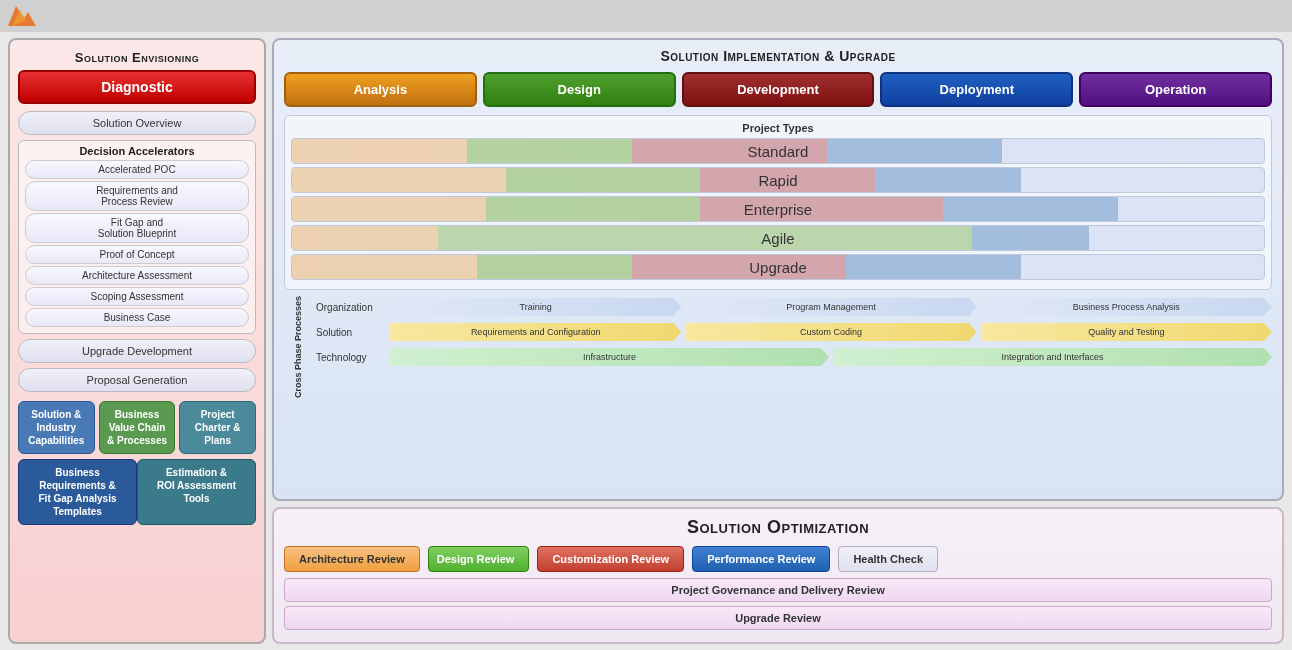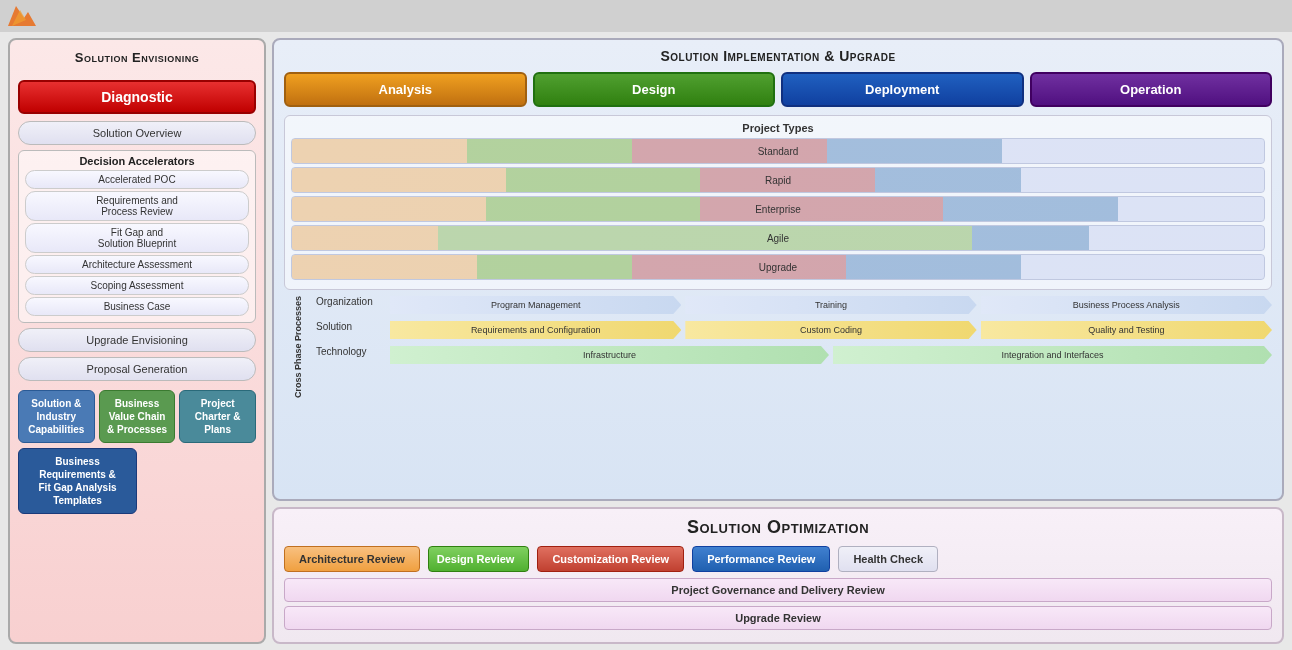--- a/index.html
+++ b/index.html
@@ -41,21 +41,21 @@
       flex-direction: column;
       gap: 5px;
     }
     .left-panel-title {
       font-size: 13px;
       font-weight: bold;
       font-variant: small-caps;
       text-align: center;
       color: #222;
       letter-spacing: 0.5px;
-      margin-bottom: 10px;
+      margin-bottom: 0;
     }
     .diagnostic-btn {
       background: linear-gradient(180deg, #e83030 0%, #c00000 100%);
       color: white;
       font-weight: bold;
       font-size: 14px;
       text-align: center;
       padding: 7px 10px;
       border-radius: 6px;
       border: 2px solid #900;
@@ -241,21 +241,21 @@
     }
     .pt-seg {
       height: 100%;
     }
     .pt-text-overlay {
       position: absolute;
       top: 0; left: 0; right: 0; bottom: 0;
       display: flex;
       align-items: center;
       justify-content: center;
-      font-size: 10px;
+      font-size: 15px;
       color: #333;
       font-weight: normal;
       pointer-events: none;
     }
 
     
     .cross-phase {
       display: flex;
       gap: 4px;
       align-items: stretch;
@@ -278,21 +278,21 @@
       white-space: nowrap;
     }
     .cross-phase-rows {
       flex: 1;
       display: flex;
       flex-direction: column;
       gap: 3px;
     }
     .cp-row {
       display: flex;
-      align-items: flex-start;
+      align-items: center;
       gap: 4px;
       height: 22px;
     }
     .cp-category {
       font-size: 10px;
       color: #333;
       width: 70px;
       min-width: 70px;
       font-weight: normal;
     }
@@ -383,46 +383,49 @@
   <div class="left-panel">
     <div class="left-panel-title">Solution Envisioning</div>
     <div class="diagnostic-btn">Diagnostic</div>
     <div class="solution-overview-btn">Solution Overview</div>
 
     <div class="decision-acc-box">
       <div class="decision-acc-title">Decision Accelerators</div>
       <div class="decision-item">Accelerated POC</div>
       <div class="decision-item">Requirements and<br>Process Review</div>
       <div class="decision-item">Fit Gap and<br>Solution Blueprint</div>
+      <div class="decision-item">Proof of Concept</div>
       <div class="decision-item">Architecture Assessment</div>
       <div class="decision-item">Scoping Assessment</div>
       <div class="decision-item">Business Case</div>
     </div>
 
-    <div class="upgrade-btn">Upgrade Envisioning</div>
+    <div class="upgrade-btn">Upgrade Development</div>
     <div class="proposal-btn">Proposal Generation</div>
 
     <div class="bottom-grid">
       <div class="bottom-tile tile-blue">Solution &amp;<br>Industry<br>Capabilities</div>
       <div class="bottom-tile tile-green">Business<br>Value Chain<br>&amp; Processes</div>
       <div class="bottom-tile tile-teal">Project<br>Charter &amp;<br>Plans</div>
     </div>
     <div class="bottom-grid-wide">
       <div class="bottom-tile tile-darkblue">Business Requirements &amp;<br>Fit Gap Analysis<br>Templates</div>
+      <div class="bottom-tile tile-darkteal">Estimation &amp;<br>ROI Assessment<br>Tools</div>
     </div>
   </div>
 
   <div class="right-panel">
 
     <div class="impl-panel">
       <div class="impl-title">Solution Implementation &amp; Upgrade</div>
 
       <div class="phase-row">
         <div class="phase-btn phase-analysis">Analysis</div>
         <div class="phase-btn phase-design">Design</div>
+        <div class="phase-btn phase-development">Development</div>
         <div class="phase-btn phase-deployment">Deployment</div>
         <div class="phase-btn phase-operation">Operation</div>
       </div>
 
       <div class="project-types-box">
         <div class="pt-title">Project Types</div>
 
         <div class="pt-row" style="position:relative;">
           <div class="pt-segments">
             <div class="pt-seg" style="width:18%;background:#f0c080;opacity:0.6;"></div>
@@ -480,22 +483,22 @@
 
       <div class="cross-phase">
         <div class="cross-phase-label-col">
           <div class="cross-phase-label">Cross Phase Processes</div>
         </div>
         <div class="cross-phase-rows">
 
           <div class="cp-row">
             <div class="cp-category">Organization</div>
             <div class="cp-arrows">
+              <div class="cp-arrow cp-arrow-org">Training</div>
               <div class="cp-arrow cp-arrow-org">Program Management</div>
-              <div class="cp-arrow cp-arrow-org">Training</div>
               <div class="cp-arrow cp-arrow-org">Business Process Analysis</div>
             </div>
           </div>
 
           <div class="cp-row">
             <div class="cp-category">Solution</div>
             <div class="cp-arrows">
               <div class="cp-arrow cp-arrow-sol">Requirements and Configuration</div>
               <div class="cp-arrow cp-arrow-sol">Custom Coding</div>
               <div class="cp-arrow cp-arrow-sol">Quality and Testing</div>

